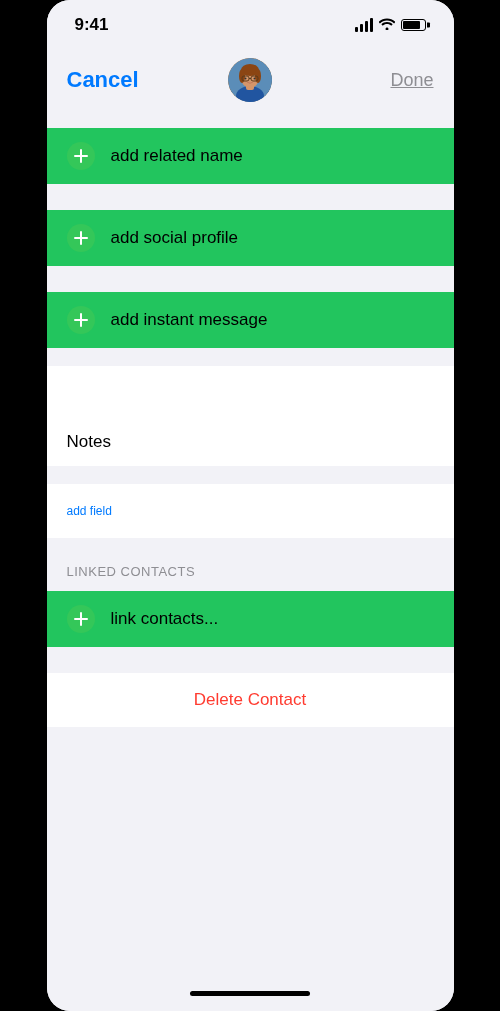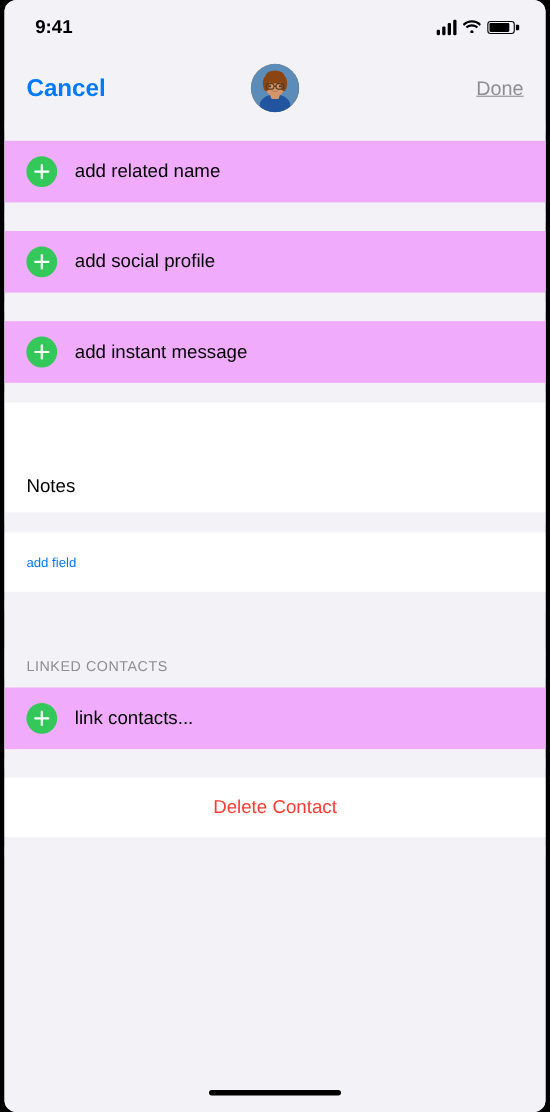--- a/index.html
+++ b/index.html
@@ -8,24 +8,24 @@
     body {
       width: 500px;
       min-height: 1011px;
       background: #000;
       display: flex;
       justify-content: center;
       font-family: -apple-system, 'SF Pro Text', 'Helvetica Neue', sans-serif;
     }
 
     .phone {
-      width: 492px;
+      width: 407px;
       min-height: 1011px;
       background: #f2f2f7;
-      border-radius: 11px;
+      border-radius: 23px;
       overflow: hidden;
       position: relative;
       display: flex;
       flex-direction: column;
     }
 
     
     .status-bar {
       background: #f2f2f7;
       height: 50px;
@@ -112,21 +112,21 @@
       overflow-y: auto;
       background: #f2f2f7;
     }
 
     .section-group {
       background: #fff;
       margin: 8px 0;
     }
 
     .list-item {
-      background: #f0abfc;
+      background: #22c55e;
       display: flex;
       align-items: center;
       padding: 14px 20px;
       border-bottom: 0.5px solid #e5e5ea;
       min-height: 54px;
     }
 
     .list-item:last-child {
       border-bottom: none;
     }
@@ -222,21 +222,20 @@
     }
 
     .linked-contacts-header {
       padding: 8px 20px 4px;
       font-size: 13px;
       color: #8e8e93;
       font-weight: 400;
       letter-spacing: 0.5px;
       text-transform: uppercase;
       background: #f2f2f7;
-      margin-top: 34px;
     }
 
     .delete-section {
       background: #fff;
       margin: 8px 0;
       padding: 14px 20px;
       min-height: 54px;
       display: flex;
       align-items: center;
       justify-content: center;

